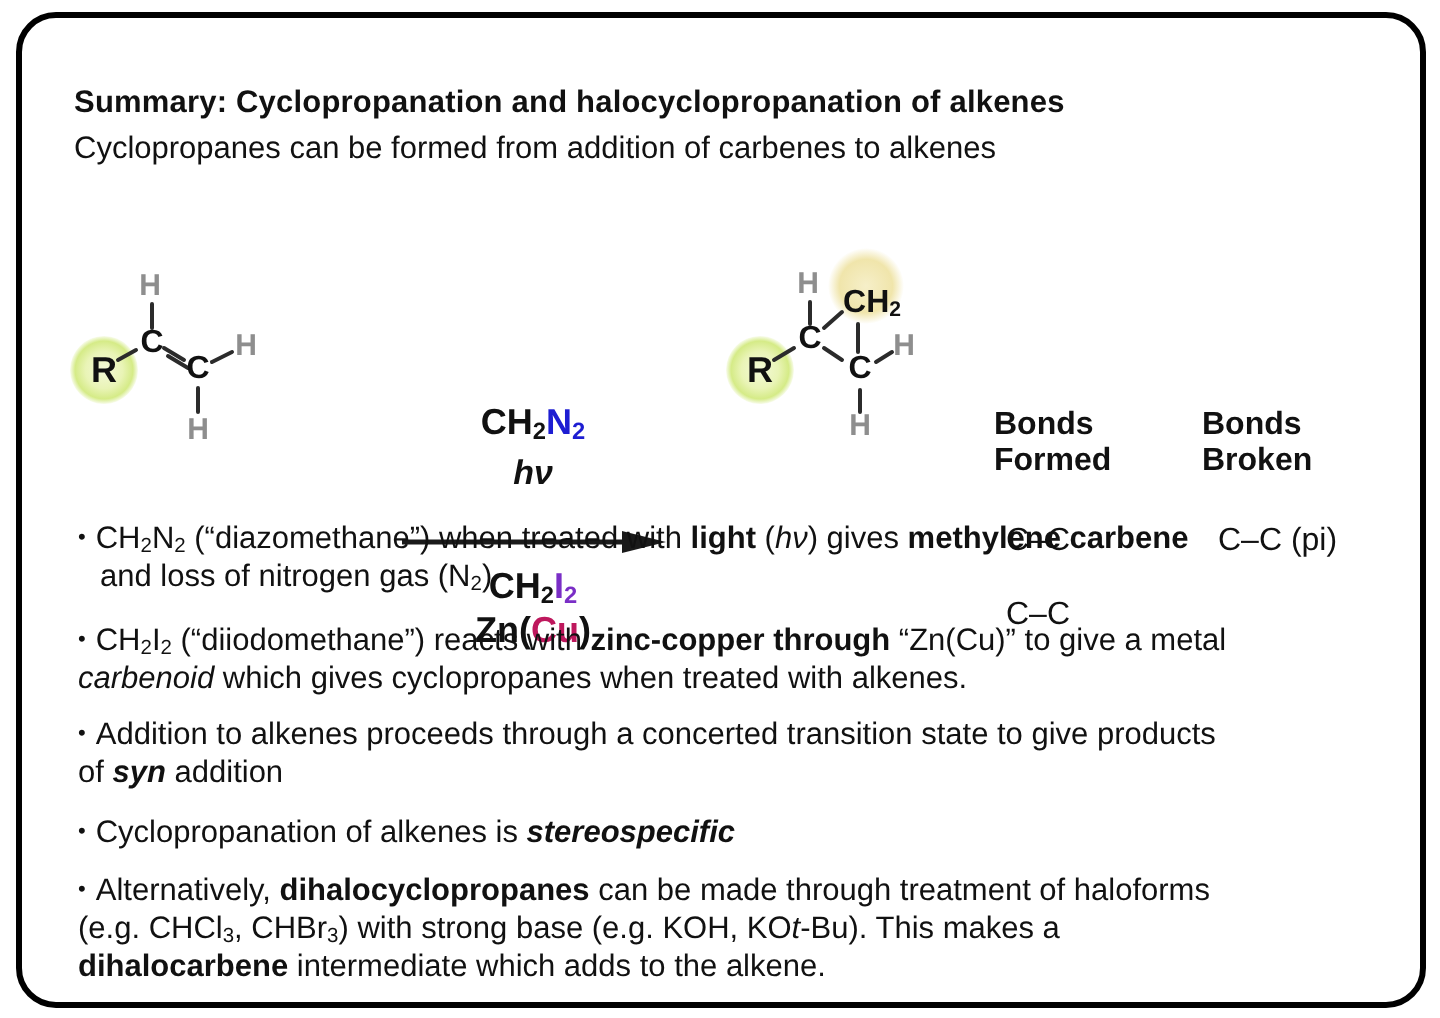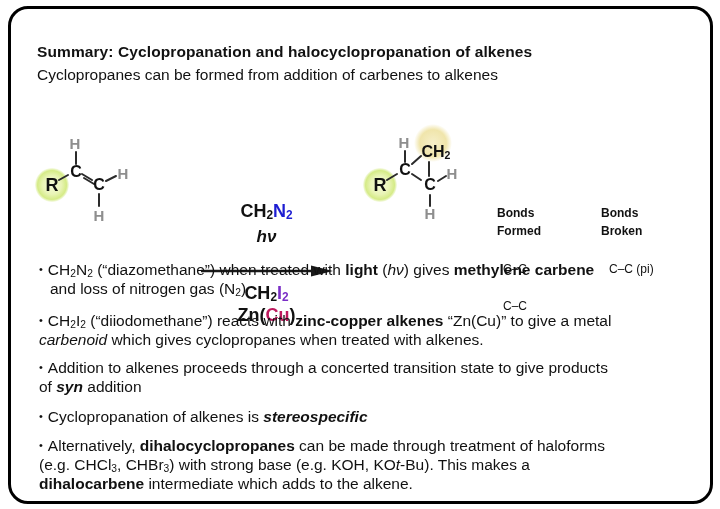--- a/index.html
+++ b/index.html
@@ -34,21 +34,21 @@
   .atom.h{font-weight:700;font-size:15px;color:#8e8e8e;}
   .atom.grp{font-size:16px;}
   .bond{stroke:#2b2b2b;stroke-width:2;stroke-linecap:round;}
   .reagents{position:absolute;left:188px;top:100px;width:135px;height:136px;text-align:center;}
   .formula{
     position:absolute;left:0;width:135px;
     font-size:18px;font-weight:700;line-height:20px;
   }
   .formula.hv{font-weight:700;font-style:italic;font-size:17px;}
   .arrow-svg{position:absolute;left:0;}
-  .bonds-col{position:absolute;top:103px;width:110px;height:135px;font-size:12px;}
+  .bonds-col{position:absolute;top:103px;width:110px;height:135px;font-size:16px;}
   .bonds-col .bh{font-weight:700;line-height:18px;}
   .bond-item{position:absolute;white-space:nowrap;}
   
   .bullets{position:absolute;left:28px;top:251px;width:662px;}
   .bullets p{
     margin:0;font-size:15.5px;line-height:19px;
   }
   .bullets p.b1{margin-bottom:13px;}
   .bullets p.b2{margin-bottom:9px;}
   .bullets p.b3{margin-bottom:11px;}
@@ -138,19 +138,19 @@
     </div>
     <div class="bonds-col" style="left:590px">
       <div class="bh">Bonds</div>
       <div class="bh">Broken</div>
       <div class="bond-item" style="left:8px;top:58px">C–C (pi)</div>
     </div>
   </div>
 
   <div class="bullets">
     <p class="b1 hang"><span class="bdot">•</span><span><span>CH</span><sub>2</sub><span>N</span><sub>2</sub><span> (“diazomethane”) when treated with </span><span style="font-weight: 700;">light</span><span> (</span><span style="font-style: italic;">hν</span><span>) gives </span><span style="font-weight: 700;">methylene carbene</span><br><span>and loss of nitrogen gas (N</span><sub>2</sub><span>)</span></span></p>
-    <p class="b2"><span class="bdot">•</span><span><span>CH</span><sub>2</sub><span>I</span><sub>2</sub><span> (“diiodomethane”) reacts with </span><span style="font-weight: 700;">zinc-copper alkenes</span><span> “Zn(Cu)” to give a metal</span><br><span style="font-style: italic;">carbenoid</span><span>  which gives cyclopropanes when treated with alkenes.</span></span></p>
+    <p class="b2"><span class="bdot">•</span><span><span>CH</span><sub>2</sub><span>I</span><sub>2</sub><span> (“diiodomethane”) reacts with </span><span style="font-weight: 700;">zinc-copper through</span><span> “Zn(Cu)” to give a metal</span><br><span style="font-style: italic;">carbenoid</span><span>  which gives cyclopropanes when treated with alkenes.</span></span></p>
     <p class="b3"><span class="bdot">•</span><span><span>Addition to alkenes proceeds through a concerted transition state to give products</span><br><span>of </span><span style="font-weight: 700; font-style: italic;">syn</span><span> addition</span></span></p>
     <p class="b4"><span class="bdot">•</span><span><span>Cyclopropanation of alkenes is </span><span style="font-weight: 700; font-style: italic;">stereospecific</span></span></p>
     <p class="b5"><span class="bdot">•</span><span><span>Alternatively, </span><span style="font-weight: 700;">dihalocyclopropanes</span><span> can be made through treatment of haloforms</span><br><span>(e.g. CHCl</span><sub>3</sub><span>, CHBr</span><sub>3</sub><span>) with strong base (e.g. KOH, KO</span><span style="font-style: italic;">t</span><span>-Bu). This makes a</span><br><span style="font-weight: 700;">dihalocarbene</span><span> intermediate which adds to the alkene.</span></span></p>
   </div>
 
 </div>
 
 </body></html>

